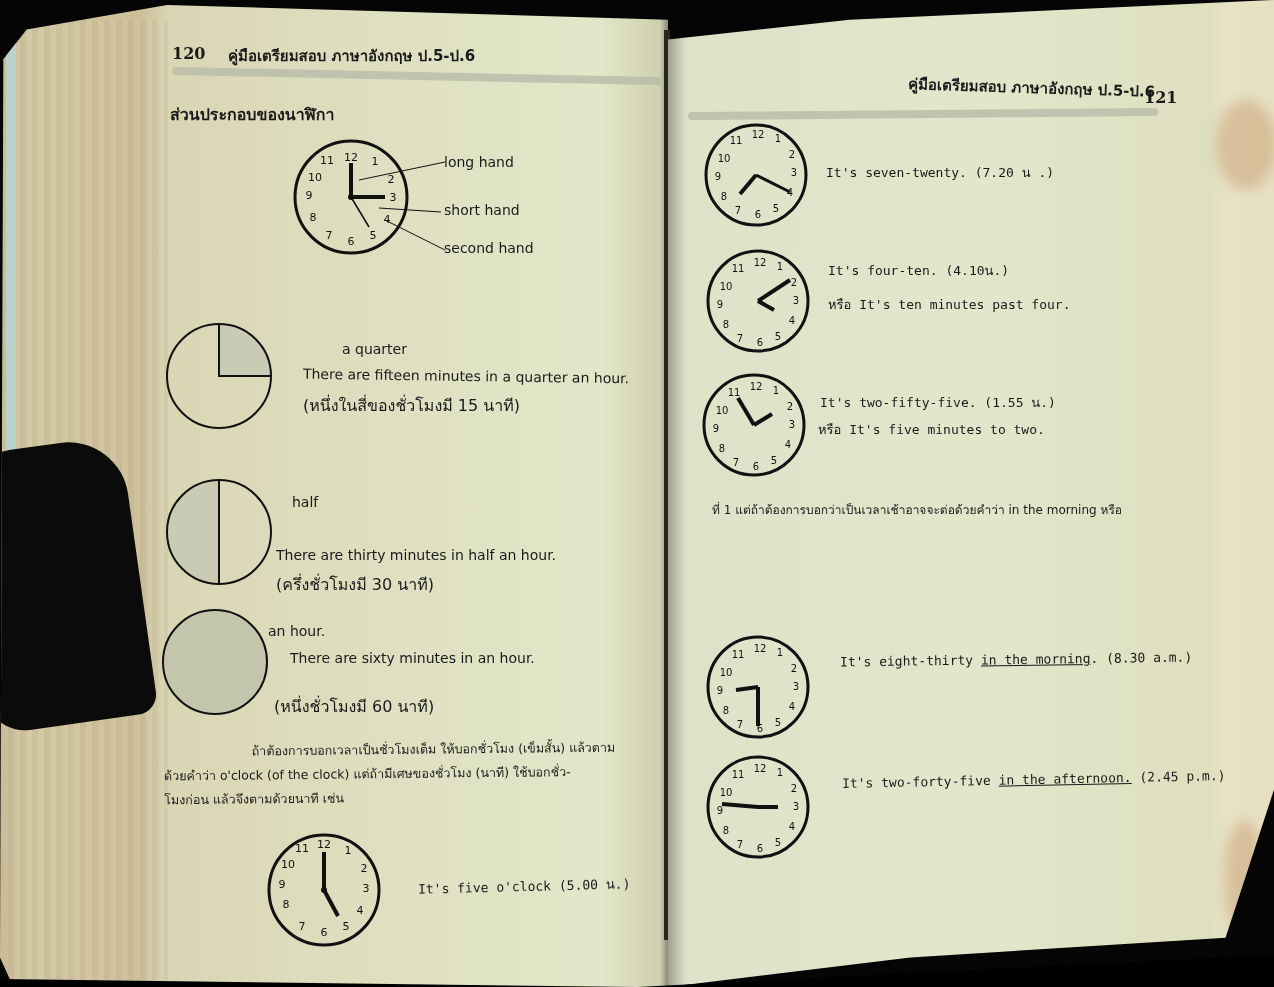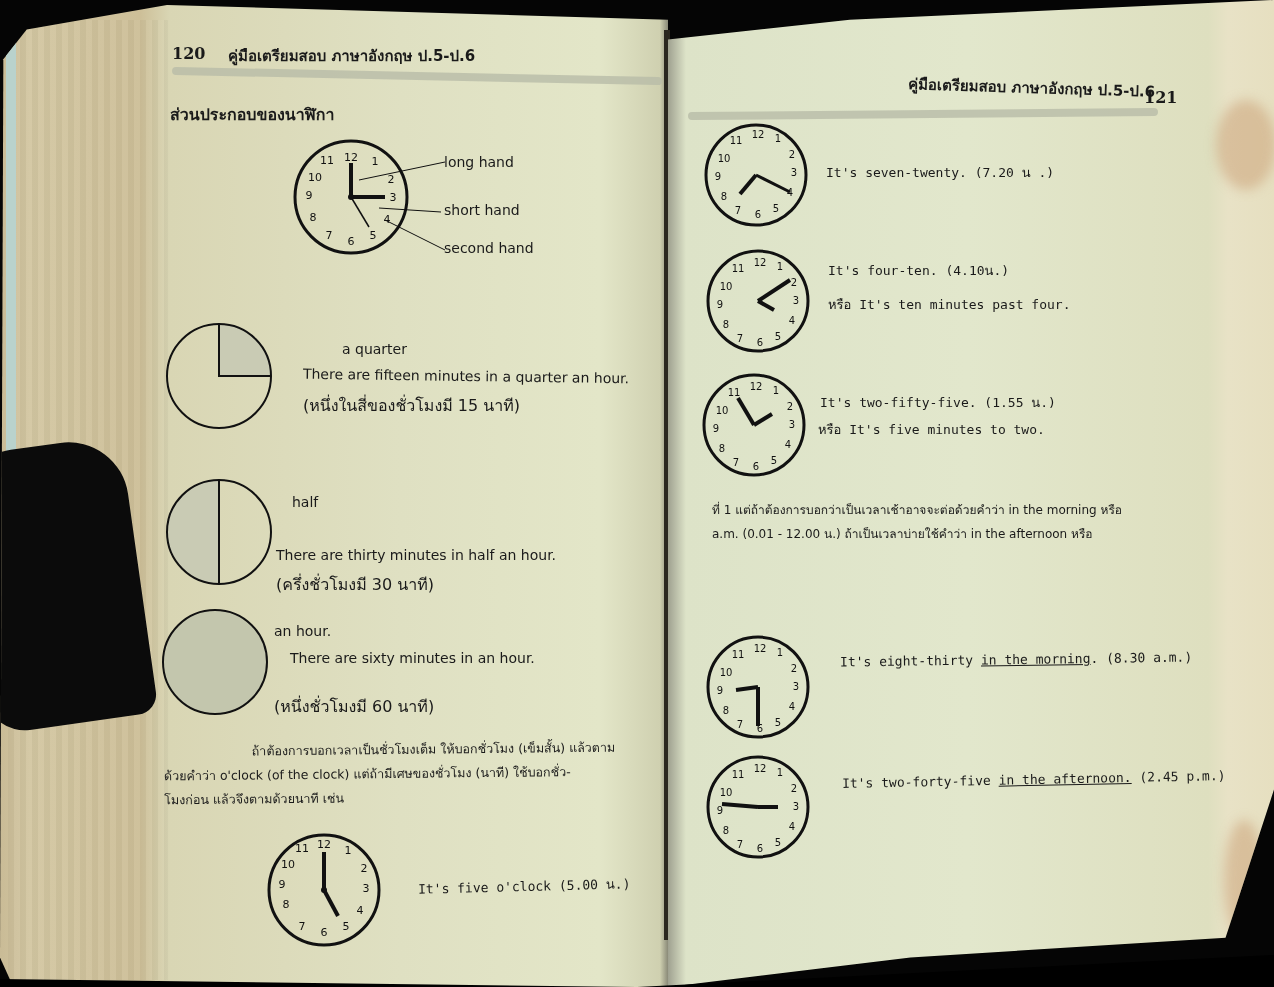--- a/index.html
+++ b/index.html
@@ -102,21 +102,21 @@
     <circle cx="54" cy="54" r="52" fill="none" stroke="#111" stroke-width="2"></circle>
     <line x1="54" y1="2" x2="54" y2="106" stroke="#111" stroke-width="2"></line>
   </svg>
   <div class="txt" style="left:292px; top:494px;">half</div>
   <div class="txt" style="left:276px; top:547px;">There are thirty minutes in half an hour.</div>
   <div class="txt thai" style="left:276px; top:572px;">(ครึ่งชั่วโมงมี 30 นาที)</div>
 
   <svg width="108" height="108" style="left:161px; top:608px;" viewBox="0 0 108 108">
     <circle cx="54" cy="54" r="52" fill="#c3c6ad" stroke="#111" stroke-width="2"></circle>
   </svg>
-  <div class="txt" style="left:274px; top:623px;">an hour.</div>
+  <div class="txt" style="left:268px; top:623px;">an hour.</div>
   <div class="txt" style="left:290px; top:650px;">There are sixty minutes in an hour.</div>
   <div class="txt thai" style="left:274px; top:694px;">(หนึ่งชั่วโมงมี 60 นาที)</div>
 
   <div class="para" style="left:164px; top:738px; transform:rotate(-0.6deg);">
     <div style="padding-left:88px;">ถ้าต้องการบอกเวลาเป็นชั่วโมงเต็ม  ให้บอกชั่วโมง  (เข็มสั้น)  แล้วตาม</div>
     <div>ด้วยคำว่า o'clock  (of   the   clock)  แต่ถ้ามีเศษของชั่วโมง (นาที) ใช้บอกชั่ว-</div>
     <div>โมงก่อน แล้วจึงตามด้วยนาที เช่น</div>
   </div>
 
   <svg width="116" height="116" style="left:266px; top:832px;" viewBox="0 0 116 116">
@@ -214,21 +214,20 @@
         <text x="30" y="24">11</text>
     </g>
     <line x1="50" y1="53" x2="34" y2="26" stroke="#111" stroke-width="4"></line>
     <line x1="50" y1="53" x2="68" y2="42" stroke="#111" stroke-width="4"></line>
   </svg>
   <div class="txt serif" style="left:152px; top:392px;">It's two-fifty-five.  (1.55 น.)</div>
   <div class="txt serif" style="left:150px; top:406px;margin-top:13px;">หรือ It's five minutes to two.</div>
 
   <div class="para" style="left:44px; top:498px; font-size:12px; line-height:24px;">
     <div>ที่ 1 แต่ถ้าต้องการบอกว่าเป็นเวลาเช้าอาจจะต่อด้วยคำว่า  in  the    morning  หรือ</div>
-    <div>a.m. (0.01   -   12.00 น.)  ถ้าเป็นเวลาบ่ายใช้คำว่า  in the afternoon  หรือ</div>
   </div>
 
   <svg width="100" height="106" style="left:40px; top:634px;" viewBox="0 0 100 106">
     <circle cx="50" cy="53" r="50" fill="none" stroke="#111" stroke-width="3"></circle>
     <g font-family="DejaVu Sans, sans-serif" font-size="10" fill="#111" text-anchor="middle">
       <text x="52" y="18">12</text>
         <text x="72" y="22">1</text>
         <text x="86" y="38">2</text>
       <text x="88" y="56">3</text>
         <text x="84" y="76">4</text>

